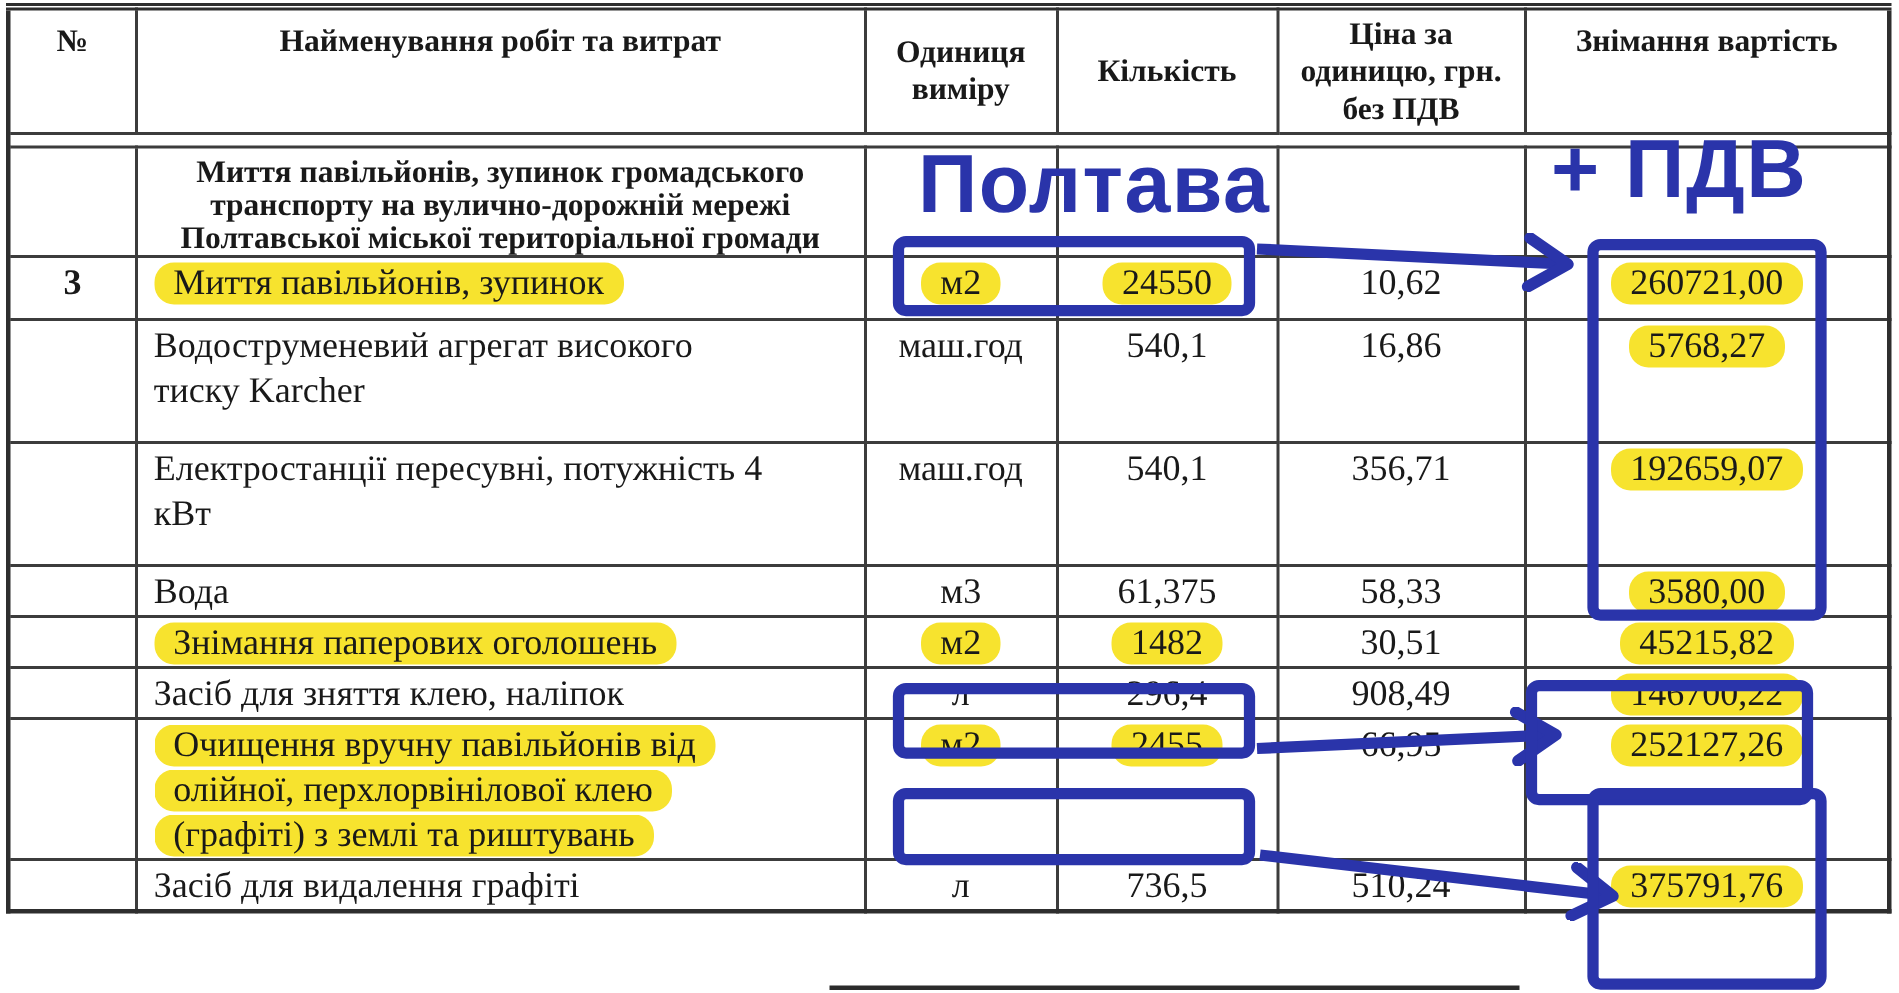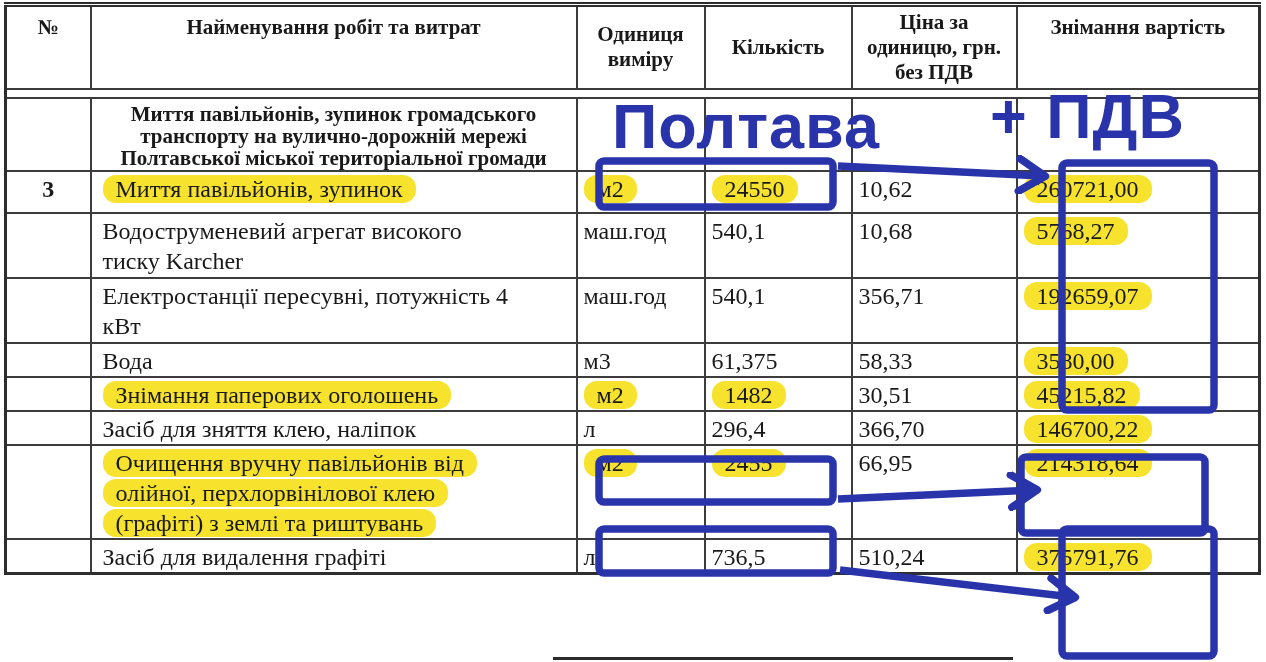--- a/index.html
+++ b/index.html
@@ -23,45 +23,45 @@
   td,th{border:2px solid var(--border);overflow:hidden;}
   th{font-weight:bold;font-size:21px;line-height:25px;text-align:center;
      vertical-align:middle;white-space:pre-line;padding:2px 4px;}
   th.va-top{vertical-align:top;padding-top:8px;}
   tr.spacer td{border-top:2px solid var(--border);border-bottom:2px solid var(--border);
      border-left:none;border-right:none;}
   td.c{font-size:24px;line-height:30px;vertical-align:top;padding:2px 6px 0 6px;}
   td.name{text-align:left;padding-left:11px;padding-right:1px;}
   td.name span{white-space:pre-line;}
   td.num{text-align:center;font-weight:bold;}
-  td.mid{margin-top:17px;}
+  td.mid{text-align:center;margin-top:17px;}
   td.section{
     font-weight:bold;font-size:21px;line-height:22px;text-align:center;
     vertical-align:top;padding-top:4px;white-space:pre-line;
   }
   .hl{
     background:var(--yellow);
     border-radius:13px;
     padding:1px 13px;
     box-decoration-break:clone;
     -webkit-box-decoration-break:clone;
   }
   
   tr.h84{height:84px;} tr.h9{height:9px;} tr.h68{height:68px;}
-  tr.h42{height:42px;} tr.h32{height:32px;} tr.h65{height:65px;}
+  tr.h42{height:42px;} tr.h32{height:32px;} tr.h65{height:82px;}
   tr.h62{height:62px;} tr.h33{height:33px;} tr.h36{height:23px;}
   tr.h34{height:26px;} tr.h91{height:91px;}
   
   .ann-label{
     position:absolute;color:var(--blue);
     font-family:"Liberation Sans", sans-serif;font-weight:bold;
-    font-size:63px;letter-spacing:1px;white-space:nowrap;z-index:5;
+    font-size:55px;letter-spacing:1px;white-space:nowrap;z-index:5;
   }
   #city-label{left:612px;top:90px;}
-  #vat-label{left:990px;top:80px;}
+  #vat-label{left:1034px;top:80px;}
   svg.overlay{position:absolute;left:0;top:0;z-index:4;pointer-events:none;}
   .ann-stroke{stroke:var(--blue);fill:none;stroke-width:7.5;}
   .chev{stroke:var(--blue);fill:none;}
   #bottom-sliver{position:absolute;left:553px;top:657px;width:460px;height:3px;
     background:#2b2b2b;}
 </style>
 </head>
 <body>
 
 <table class="doc">
@@ -106,21 +106,21 @@
     <td class="c mid"><span class="hl">24550</span></td>
     <td class="c mid"><span>10,62</span></td>
     <td class="c mid"><span class="hl">260721,00</span></td>
   </tr>
   <tr class="h65">
     <td class="c num"></td>
     <td class="c name"><span>Водоструменевий агрегат високого
 тиску Karcher</span></td>
     <td class="c mid"><span>маш.год</span></td>
     <td class="c mid"><span>540,1</span></td>
-    <td class="c mid"><span>10,68</span></td>
+    <td class="c mid"><span>16,86</span></td>
     <td class="c mid"><span class="hl">5768,27</span></td>
   </tr>
   <tr class="h65">
     <td class="c num"></td>
     <td class="c name"><span>Електростанції пересувні, потужність 4
 кВт</span></td>
     <td class="c mid"><span>маш.год</span></td>
     <td class="c mid"><span>540,1</span></td>
     <td class="c mid"><span>356,71</span></td>
     <td class="c mid"><span class="hl">192659,07</span></td>
@@ -139,32 +139,32 @@
     <td class="c mid"><span class="hl">м2</span></td>
     <td class="c mid"><span class="hl">1482</span></td>
     <td class="c mid"><span>30,51</span></td>
     <td class="c mid"><span class="hl">45215,82</span></td>
   </tr>
   <tr class="h34">
     <td class="c num"></td>
     <td class="c name"><span>Засіб для зняття клею, наліпок</span></td>
     <td class="c mid"><span>л</span></td>
     <td class="c mid"><span>296,4</span></td>
-    <td class="c mid"><span>366,70</span></td>
+    <td class="c mid"><span>908,49</span></td>
     <td class="c mid"><span class="hl">146700,22</span></td>
   </tr>
   <tr class="h91">
     <td class="c num"></td>
     <td class="c name"><span class="hl">Очищення вручну павільйонів від
 олійної, перхлорвінілової клею
 (графіті) з землі та риштувань</span></td>
     <td class="c mid"><span class="hl">м2</span></td>
     <td class="c mid"><span class="hl">2455</span></td>
     <td class="c mid"><span>66,95</span></td>
-    <td class="c mid"><span class="hl">214318,64</span></td>
+    <td class="c mid"><span class="hl">252127,26</span></td>
   </tr>
   <tr class="h32">
     <td class="c num"></td>
     <td class="c name"><span>Засіб для видалення графіті</span></td>
     <td class="c mid"><span>л</span></td>
     <td class="c mid"><span>736,5</span></td>
     <td class="c mid"><span>510,24</span></td>
     <td class="c mid"><span class="hl">375791,76</span></td>
   </tr>
 </tbody>

